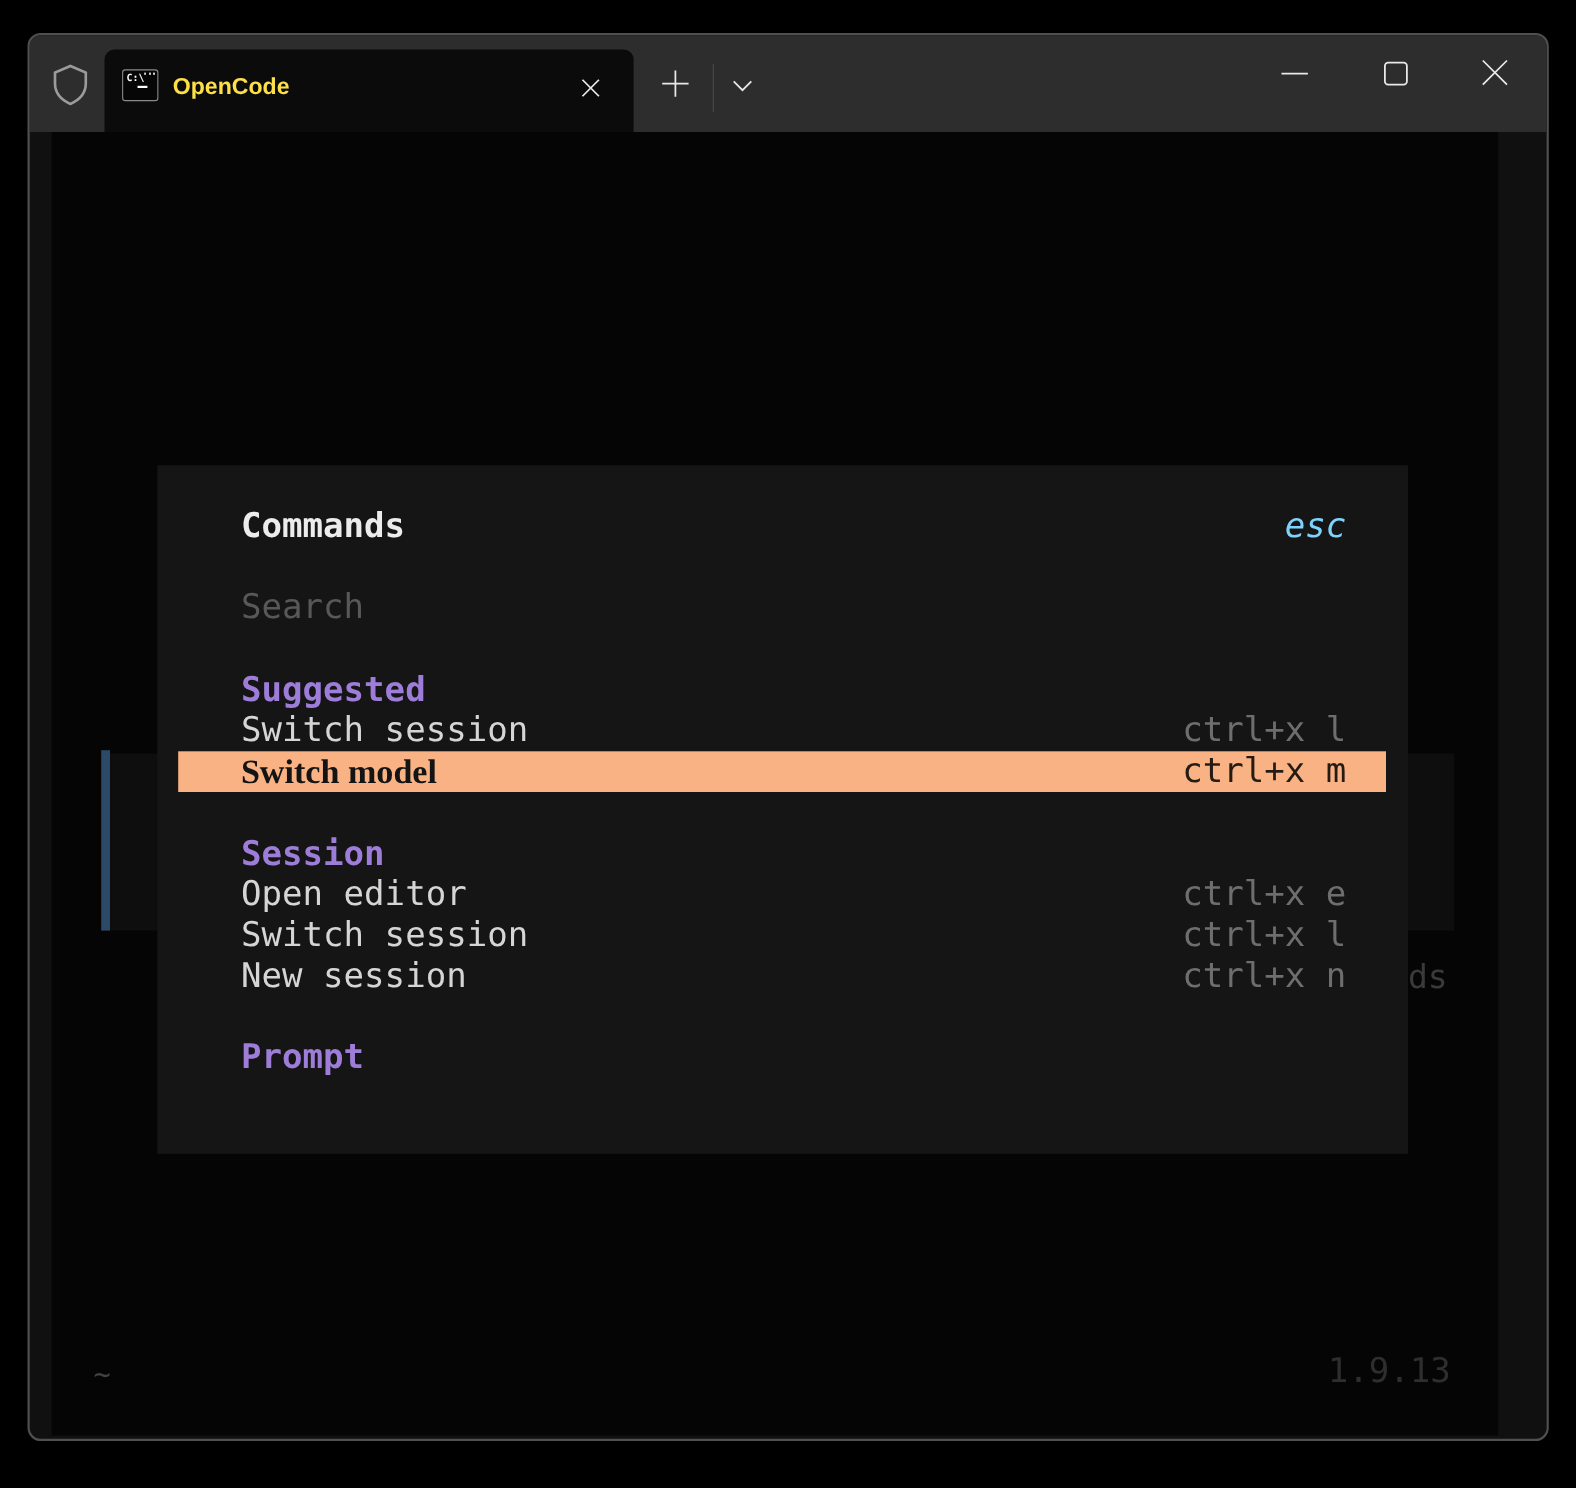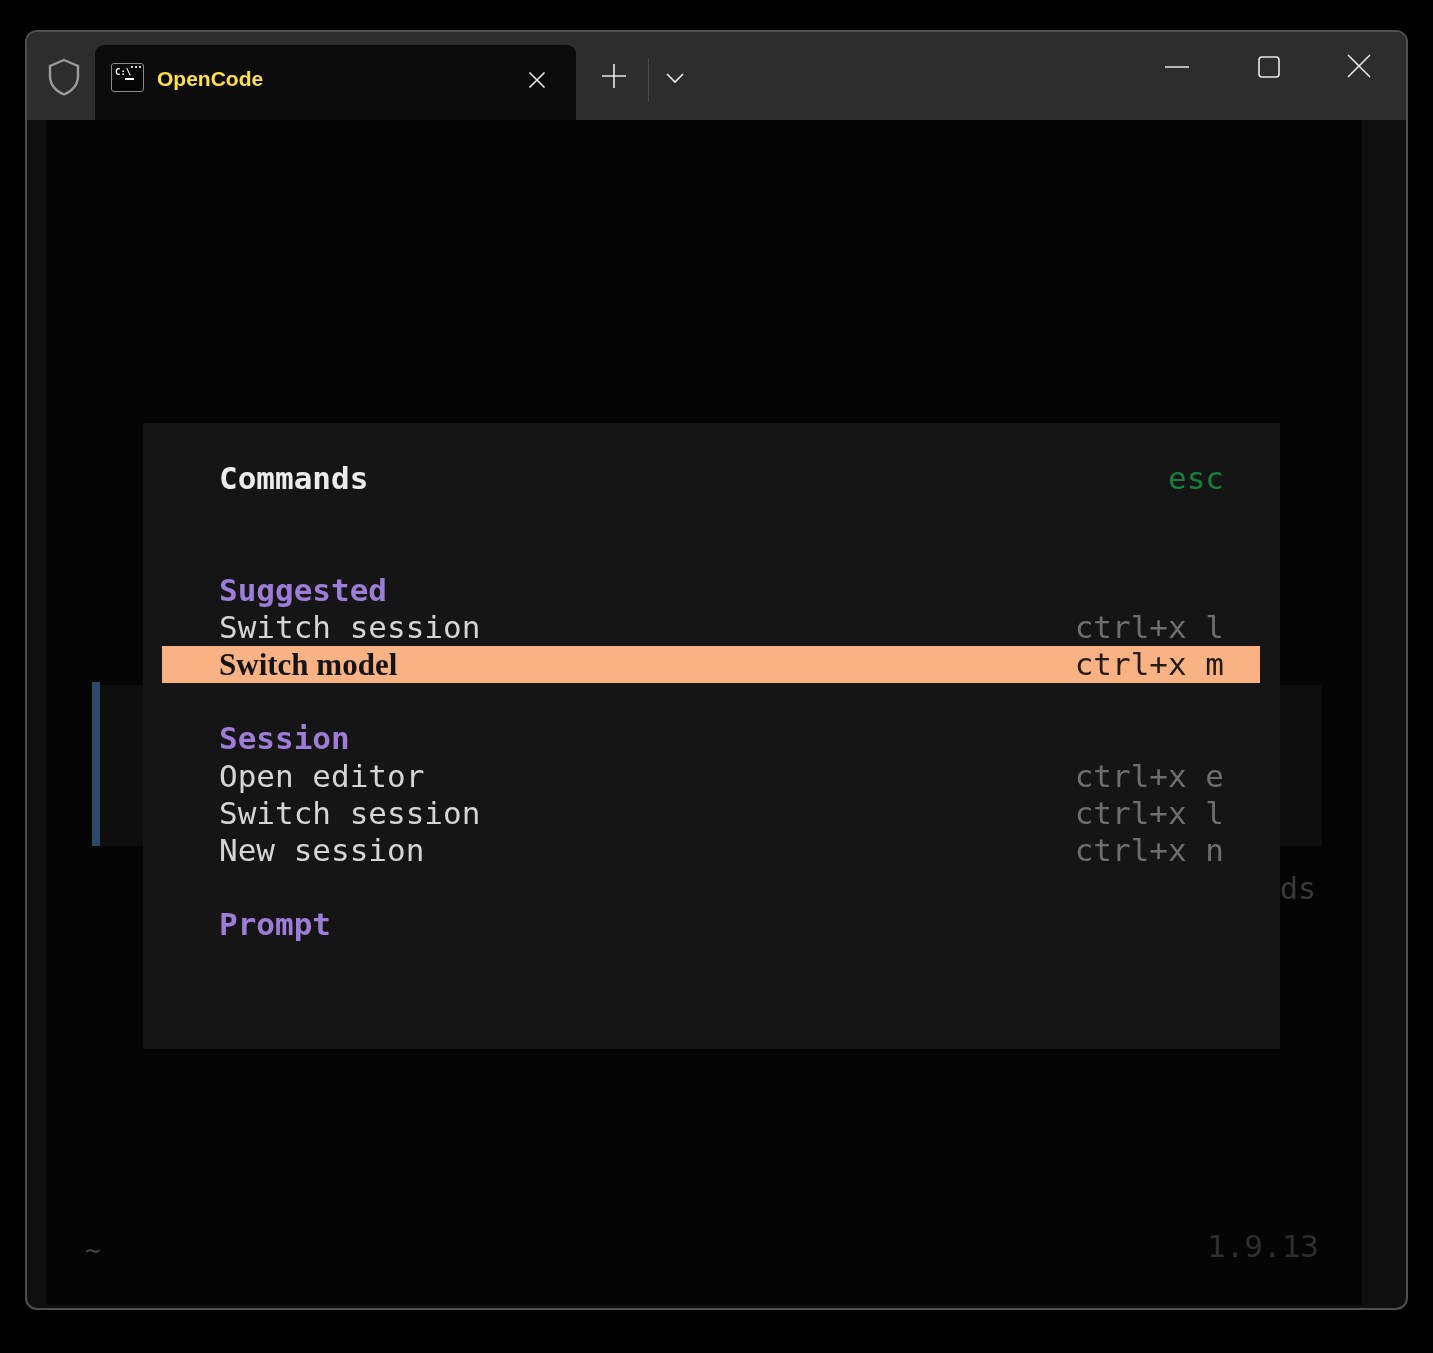--- a/index.html
+++ b/index.html
@@ -42,21 +42,21 @@
   .version{position:absolute;right:43px;top:1108px;height:37px;line-height:37px;
            font-size:31px;color:#2e2e2e;}
 
   
   .dialog{position:absolute;left:96px;top:303px;width:1137px;height:626px;background:#151515;
           padding-top:37px;box-sizing:border-box;}
   .row{height:37.2px;line-height:37.2px;display:flex;justify-content:space-between;
        align-items:center;padding:0 56px 0 76px;font-size:31px;white-space:pre;}
   .spacer{height:37.2px;}
   .dlg-title{color:#ececec;font-weight:bold;}
-  .dlg-esc{color:#15803d;}
+  .dlg-esc{color:#7dd3fc;font-style:italic;}
   .search{color:#585858;}
   .heading{color:#9d7dd8;font-weight:bold;}
   .item .label{color:#d5d5d5;}
   .item .shortcut{color:#6e6e6e;text-align:center;}
   .item.selected{background:#f9b283;margin:0 20px 0 19px;padding:0 36px 0 57px;}
   .item.selected .label{color:#141414;font-weight:bold;font-family:Liberation Serif, serif;}
   .item.selected .shortcut{color:#241c14;}
 </style>
 </head>
 <body>
@@ -104,20 +104,23 @@
     <div class="prompt-box"></div>
     <div class="accent-bar"></div>
     <div class="hint-frag">ds</div>
 
     <div class="dialog">
       <div class="row">
         <span class="dlg-title">Commands</span>
         <span class="dlg-esc">esc</span>
       </div>
       <div class="spacer"></div>
+      <div class="row">
+        <span class="search">Search</span>
+      </div>
       <div class="spacer"></div>
 
       <div class="row">
         <span class="heading">Suggested</span>
       </div>
       <div class="row item">
         <span class="label">Switch session</span>
         <span class="shortcut">ctrl+x l</span>
       </div>
       <div class="row item selected">

